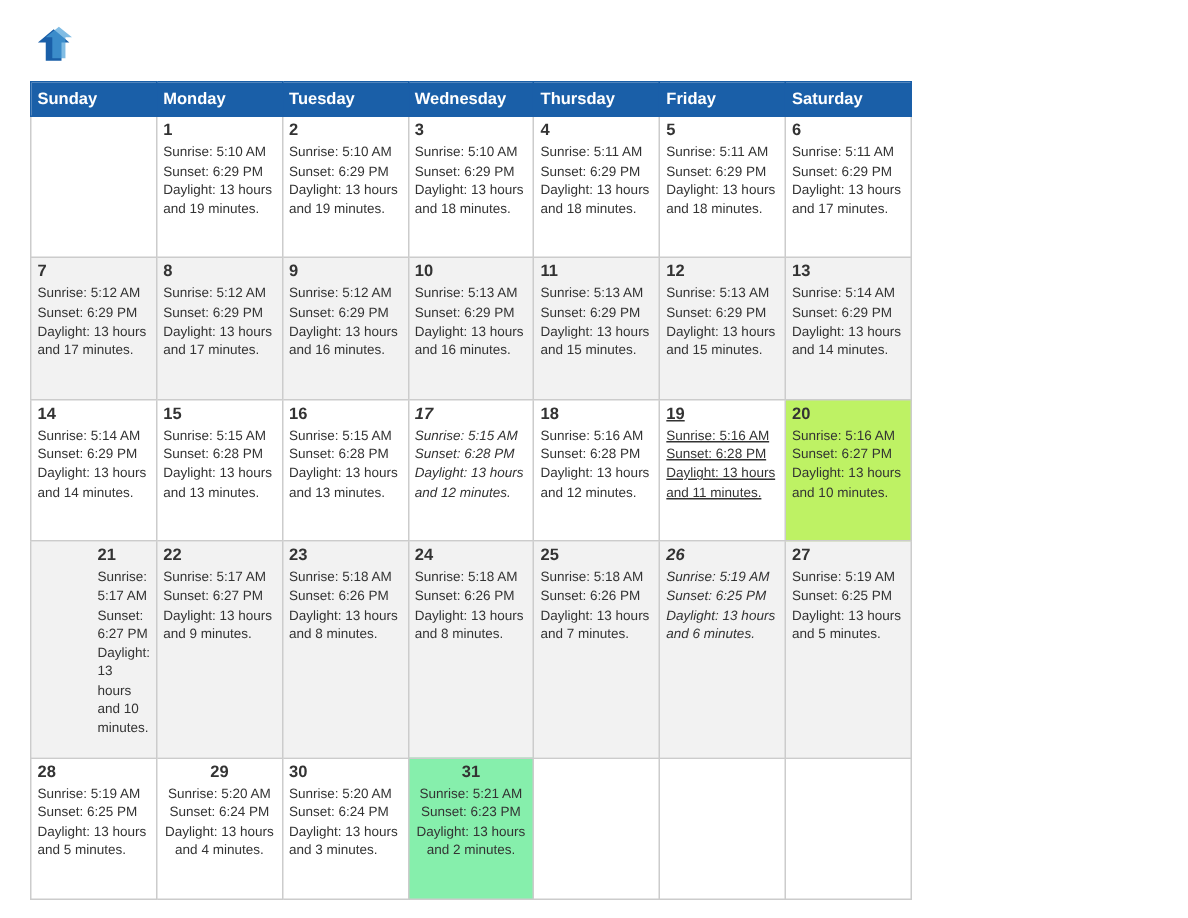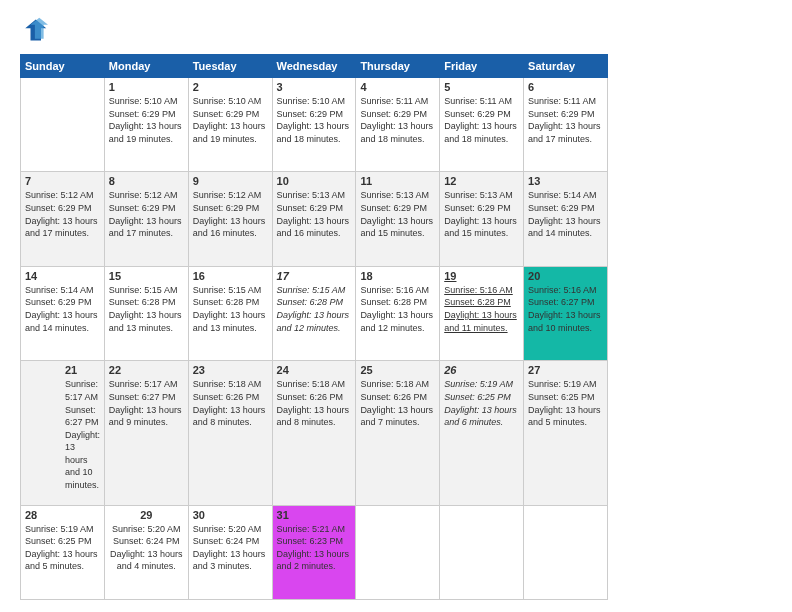--- a/index.html
+++ b/index.html
@@ -269,21 +269,21 @@
 Daylight: 13 hours
 and 12 minutes.</div>
           </td>
           <td style="background-color: rgb(255, 255, 255); text-decoration: underline;">
             <span class="day-number">19</span>
             <div class="day-info" style="white-space: pre-line;">Sunrise: 5:16 AM
 Sunset: 6:28 PM
 Daylight: 13 hours
 and 11 minutes.</div>
           </td>
-          <td style="background-color: #14b8a6; margin-top: 21px;">
+          <td style="background-color: #bef264; margin-top: 21px;">
             <span class="day-number">20</span>
             <div class="day-info" style="white-space: pre-line;">Sunrise: 5:16 AM
 Sunset: 6:27 PM
 Daylight: 13 hours
 and 10 minutes.</div>
           </td>
         </tr>
         <tr>
           <td style="background-color: rgb(242, 242, 242); padding-left: 44px;">
             <span class="day-number">21</span>
@@ -350,21 +350,21 @@
 Daylight: 13 hours
 and 4 minutes.</div>
           </td>
           <td style="background-color: rgb(255, 255, 255);">
             <span class="day-number">30</span>
             <div class="day-info" style="white-space: pre-line;">Sunrise: 5:20 AM
 Sunset: 6:24 PM
 Daylight: 13 hours
 and 3 minutes.</div>
           </td>
-          <td style="background-color: #d946ef;">
+          <td style="background-color: #86efac; text-align: center;">
             <span class="day-number">31</span>
             <div class="day-info" style="white-space: pre-line;">Sunrise: 5:21 AM
 Sunset: 6:23 PM
 Daylight: 13 hours
 and 2 minutes.</div>
           </td>
           <td class="empty-cell"></td>
           <td class="empty-cell"></td>
           <td class="empty-cell"></td>
         </tr>

